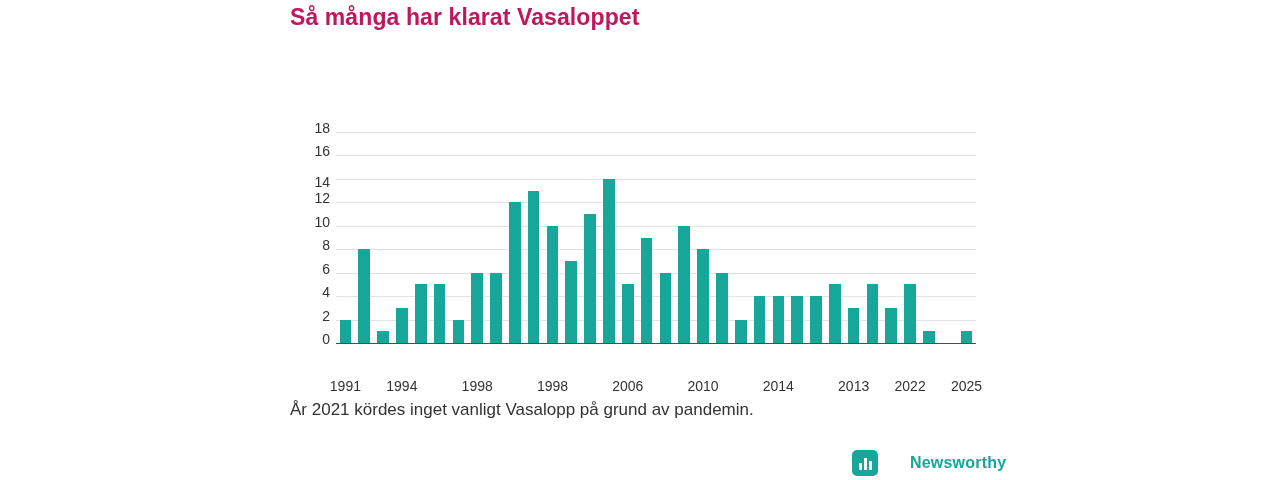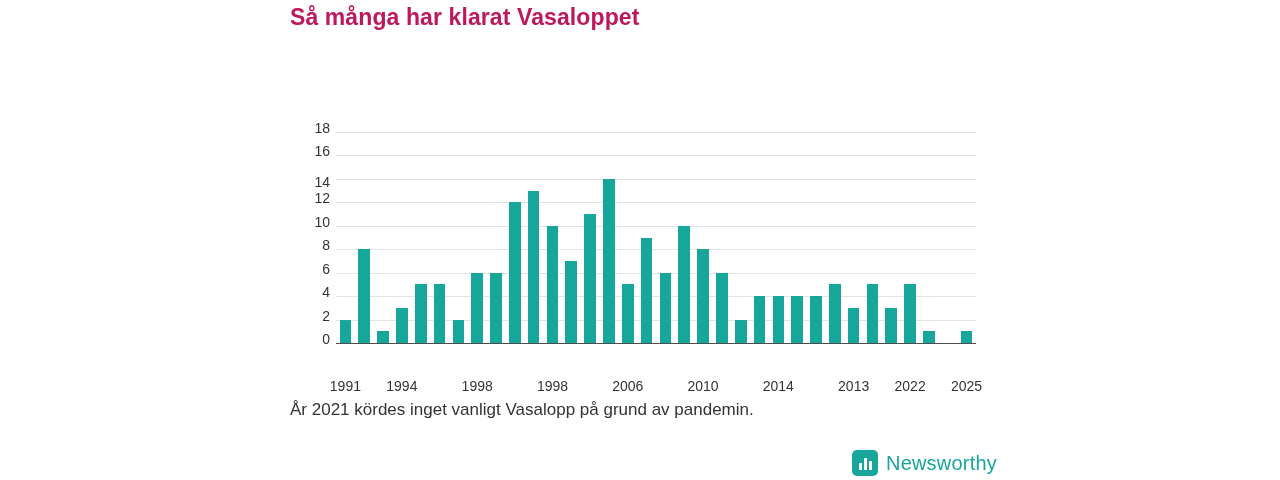--- a/index.html
+++ b/index.html
@@ -141,24 +141,25 @@
   }
   .brand-mark i {
     display: block;
     width: 3px;
     background: #ffffff;
   }
   .brand-mark i.b1 { height: 7px; }
   .brand-mark i.b2 { height: 12px; }
   .brand-mark i.b3 { height: 9px; }
   .brand-name {
-    font-size: 20px;
-    font-weight: normal;
+    font-size: 16px;
+    font-weight: bold;
     color: #16a69a;
     letter-spacing: 0.2px;
+    margin-left: 24px;
   }
 </style>
 </head>
 <body>
 
 <div class="page">
 
   <div class="title">Så många har klarat Vasaloppet</div>
 
 

